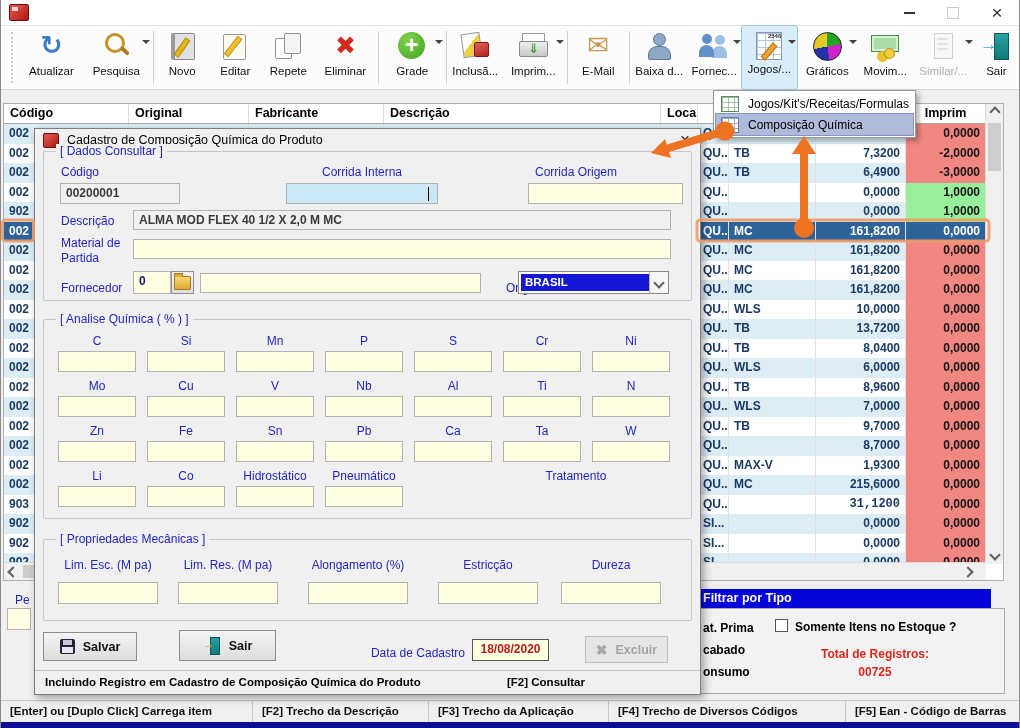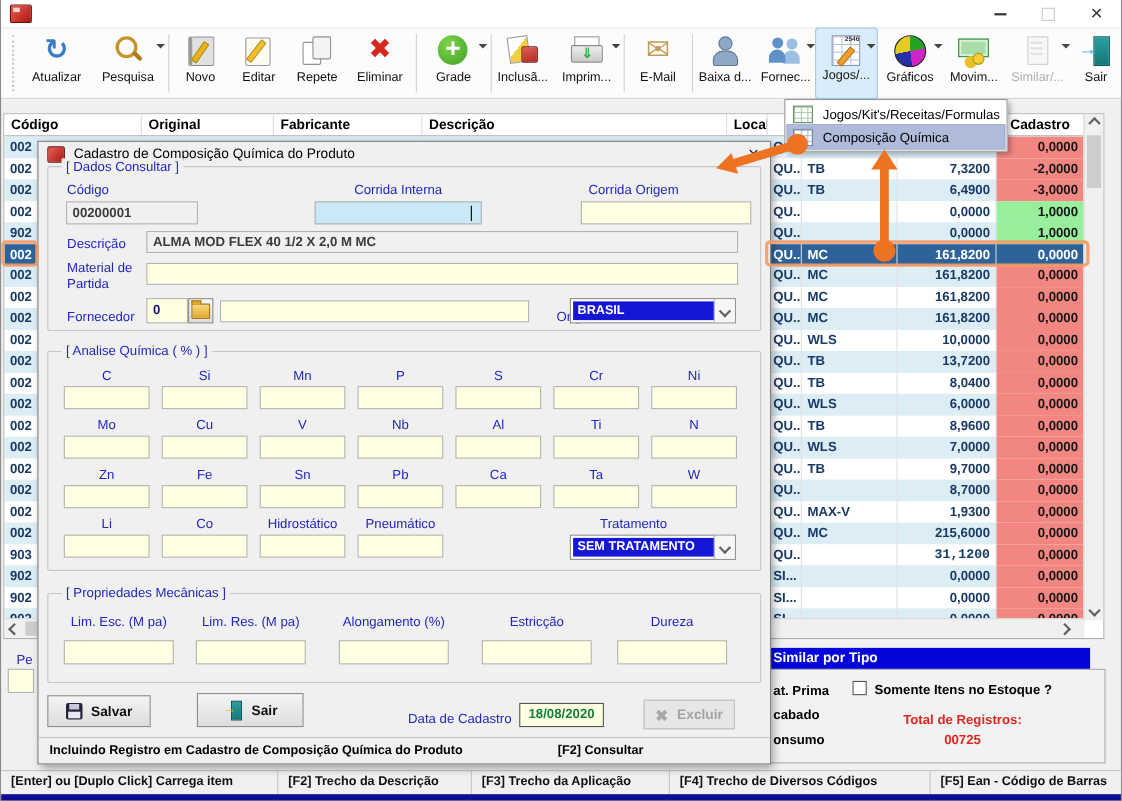--- a/index.html
+++ b/index.html
@@ -235,21 +235,21 @@
   <div id="grid">
     <div id="grid-header">
         <div class="gh-cell" style="width: 125px;">Código</div>
         <div class="gh-cell" style="width: 120px;">Original</div>
         <div class="gh-cell" style="width: 135px;">Fabricante</div>
         <div class="gh-cell" style="width: 277px;">Descrição</div>
         <div class="gh-cell" style="width: 37px;">Local</div>
         <div class="gh-cell" style="width: 31px;"></div>
         <div class="gh-cell" style="width: 87px;"></div>
         <div class="gh-cell" style="width: 90px;"></div>
-        <div class="gh-cell center" style="width: 80px;">Cadastro</div>
+        <div class="gh-cell center" style="width: 80px;">Imprim</div>
       </div>
     <div id="grid-rows">
         <div class="g-row alt">
           <div class="g-cell" style="width: 125px;">002</div>
           <div class="g-cell" style="width: 120px;"></div>
           <div class="g-cell" style="width: 135px;"></div>
           <div class="g-cell" style="width: 277px;"></div>
           <div class="g-cell" style="width: 37px;"></div>
           <div class="g-cell" style="width: 31px;">QU...</div>
           <div class="g-cell" style="width: 87px;"></div>
@@ -517,21 +517,21 @@
           <span class="chev right"></span>
         </span>
     </div>
   </div>
 
   <div id="left-panel">
     <span class="nlbl" style="left:14px;top:33px;">Pe</span>
     <div class="tbx" style="left:6px;top:48px;width:24px;height:22px;"></div>
   </div>
 
-  <div id="filter-bar">Similar por Tipo</div>
+  <div id="filter-bar">Filtrar por Tipo</div>
   <div id="filter-box">
     <span class="blk" style="left:8px;top:12px;">at. Prima</span>
     <span class="checkbox" style="left:80px;top:10px;"></span>
     <span class="blk" style="left:100px;top:11px;">Somente Itens no Estoque ?</span>
     <span class="blk" style="left:8px;top:34px;">cabado</span>
     <span class="blk" style="left:8px;top:56px;">onsumo</span>
     <span class="blk red-txt" style="left:95px;top:38px;width:170px;">Total de Registros:</span>
     <span class="blk red-txt" style="left:95px;top:56px;width:170px;">00725</span>
   </div>
 
@@ -566,26 +566,20 @@
         <span class="sel">BRASIL</span>
         <span class="btn">
             <span class="chev down"></span>
           </span>
       </div>
     </div>
 
     <div class="fs" style="left:8px;top:190px;width:649px;height:200px;" id="chem-fields">
       <span class="legend">[ Analise Química ( % ) ]</span>
       <span class="nlbl center" style="left:452px;top:149px;width:160px;">Tratamento</span>
-      <div class="combo" style="left:474px;top:166px;width:151px;">
-        <span class="sel">SEM TRATAMENTO</span>
-        <span class="btn">
-            <span class="chev down"></span>
-          </span>
-      </div>
     <div class="nlbl center" style="left: 14px; top: 14px; width: 78px;">C</div>
         <div class="tbx" style="left: 14px; top: 31px; width: 78px;"></div>
         <div class="nlbl center" style="left: 103px; top: 14px; width: 78px;">Si</div>
         <div class="tbx" style="left: 103px; top: 31px; width: 78px;"></div>
         <div class="nlbl center" style="left: 192px; top: 14px; width: 78px;">Mn</div>
         <div class="tbx" style="left: 192px; top: 31px; width: 78px;"></div>
         <div class="nlbl center" style="left: 281px; top: 14px; width: 78px;">P</div>
         <div class="tbx" style="left: 281px; top: 31px; width: 78px;"></div>
         <div class="nlbl center" style="left: 370px; top: 14px; width: 78px;">S</div>
         <div class="tbx" style="left: 370px; top: 31px; width: 78px;"></div>
@@ -647,21 +641,21 @@
 
     <button class="wbtn" style="left:8px;top:503px;width:94px;height:29px;">
       <span class="save-icon"></span>
       <span>Salvar</span>
     </button>
     <button class="wbtn" style="left:144px;top:501px;width:97px;height:31px;">
       <span class="exit-small-icon"></span>
       <span>Sair</span>
     </button>
     <span class="nlbl" style="left:290px;top:517px;width:140px;text-align:right;">Data de Cadastro</span>
-    <div class="tbx" style="left:437px;top:510px;width:77px;height:22px;border-color:#555;text-align:center;color:#15803d;">18/08/2020</div>
+    <div class="tbx" style="left:437px;top:510px;width:77px;height:22px;border-color:#555;text-align:center;color:#b91c1c;">18/08/2020</div>
     <button class="wbtn disabled" style="left:550px;top:507px;width:83px;height:27px;">
       <span class="x-icon">✖</span>
       <span>Excluir</span>
     </button>
 
     <div class="dlg-status">
       <span style="position:absolute;left:10px;">Incluindo Registro em Cadastro de Composição Química do Produto</span>
       <span style="position:absolute;left:472px;">[F2] Consultar</span>
     </div>
   </div>

